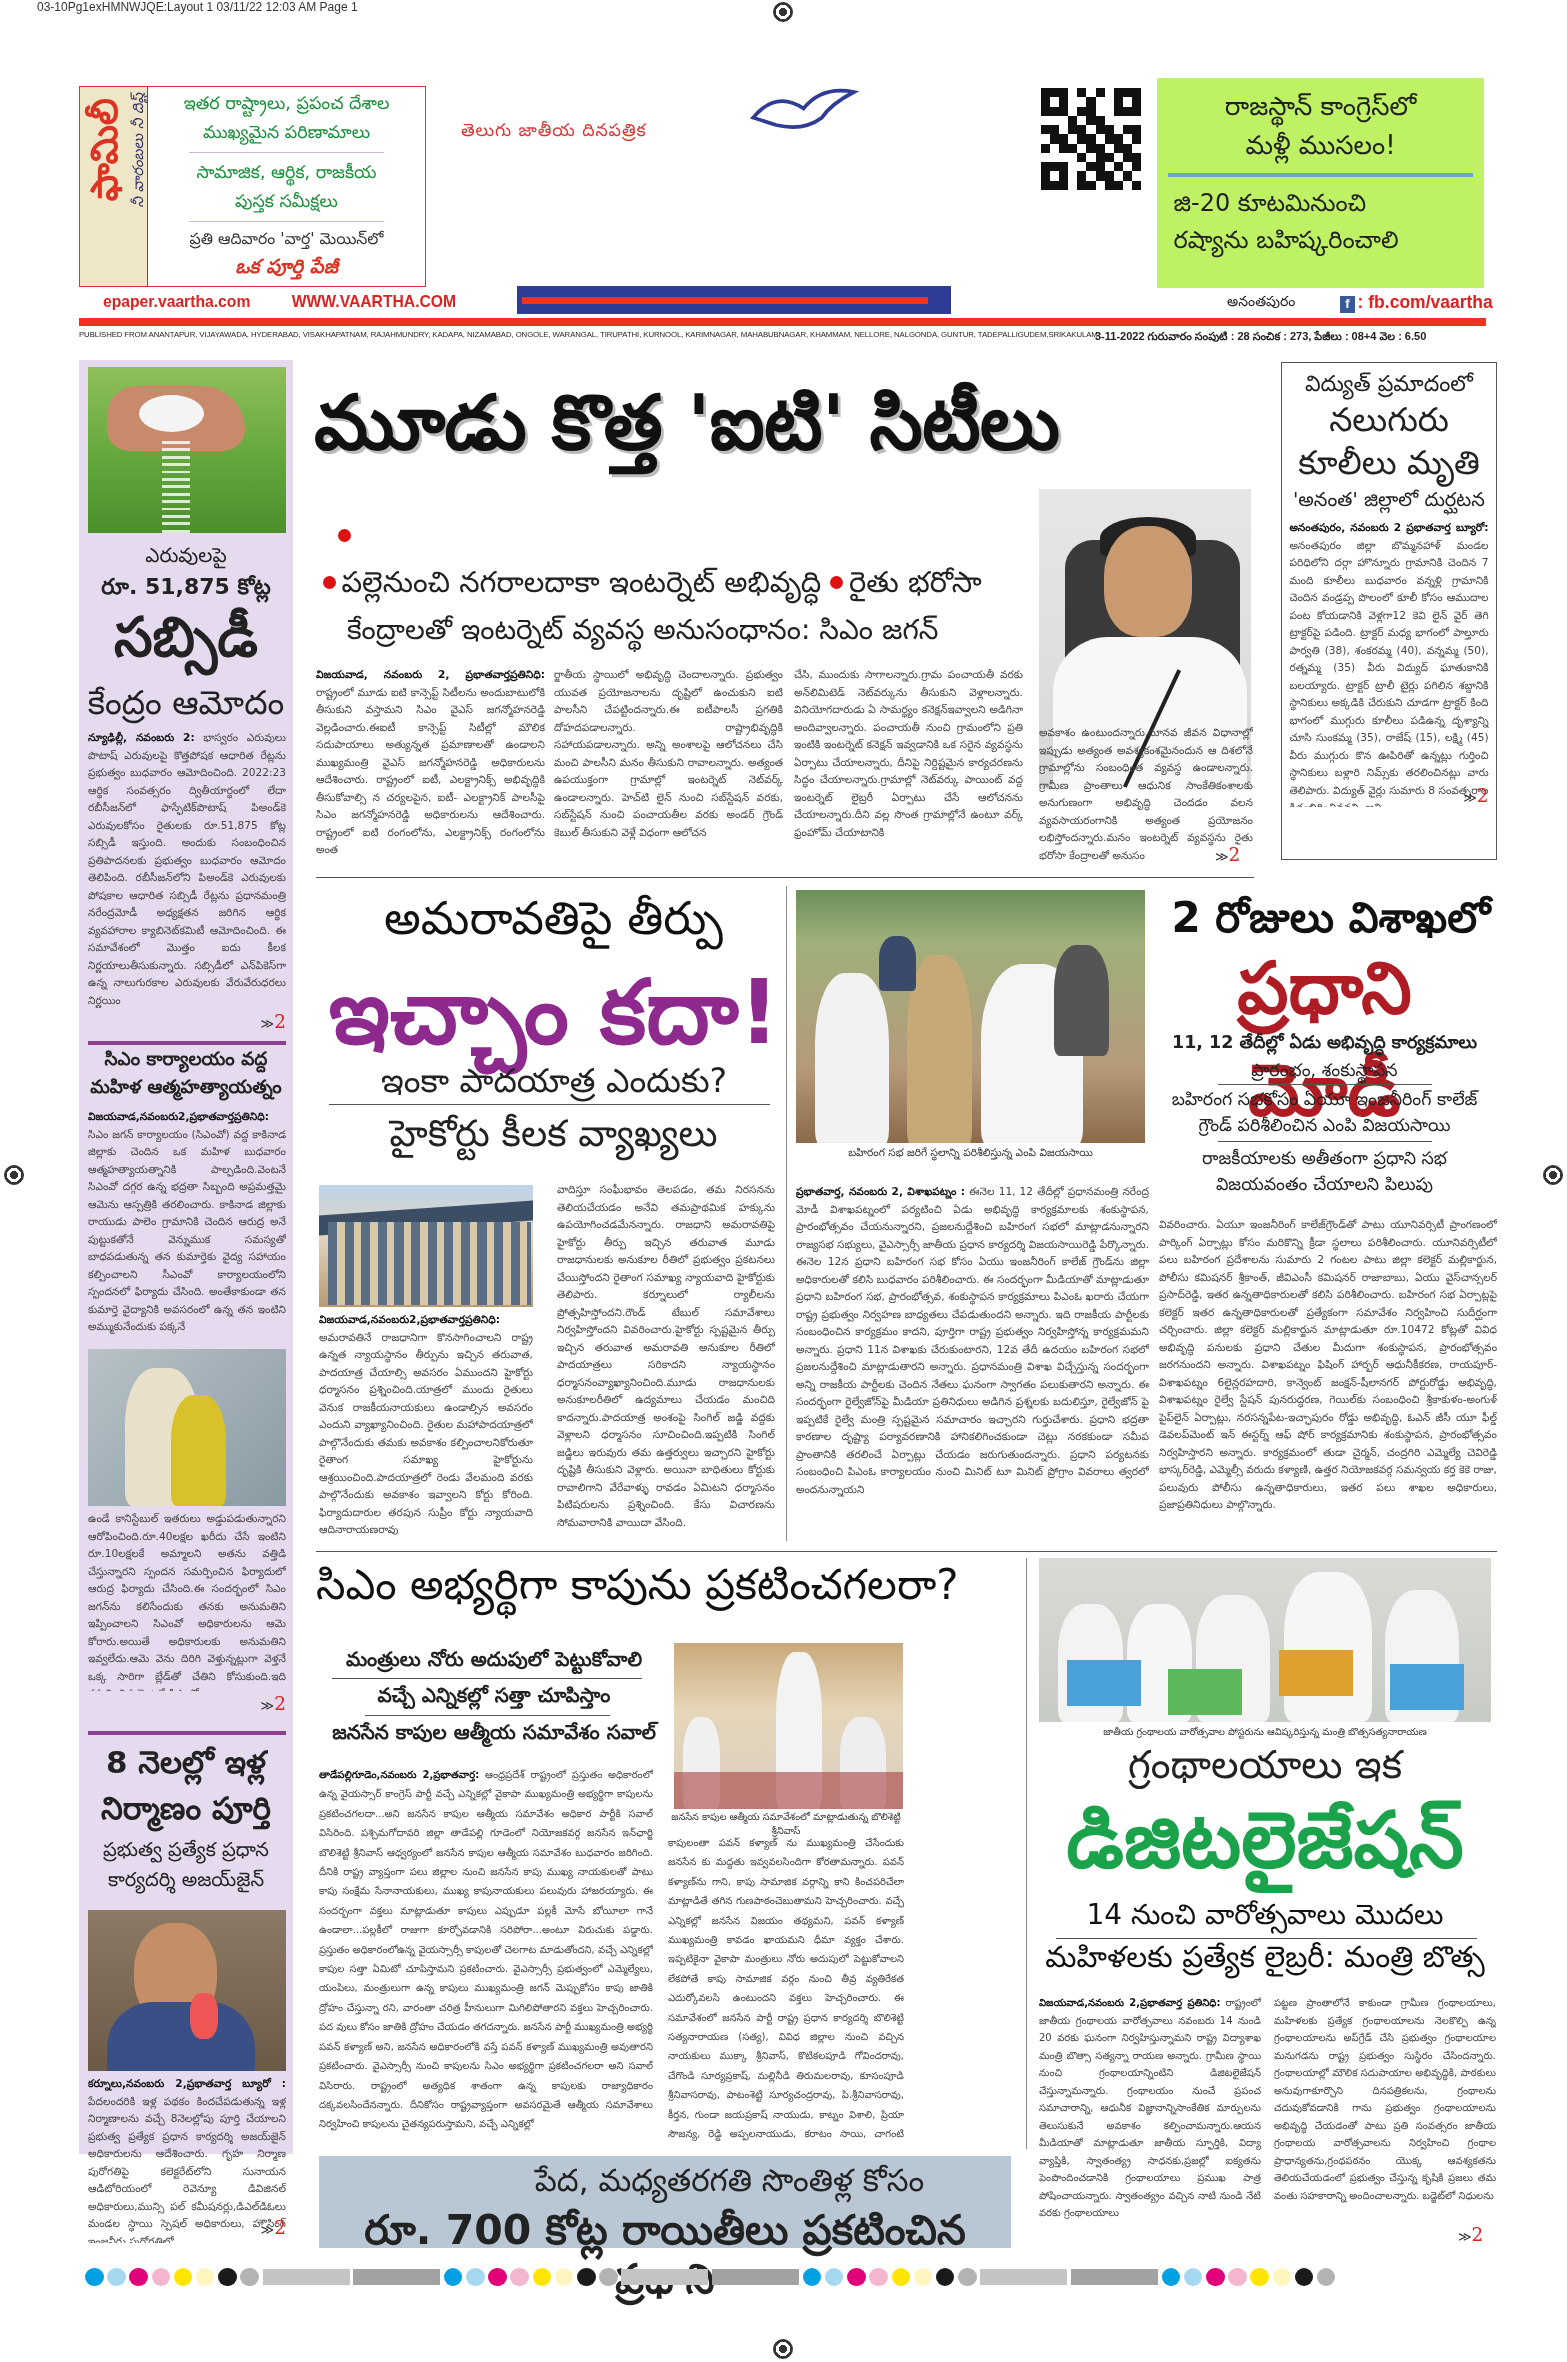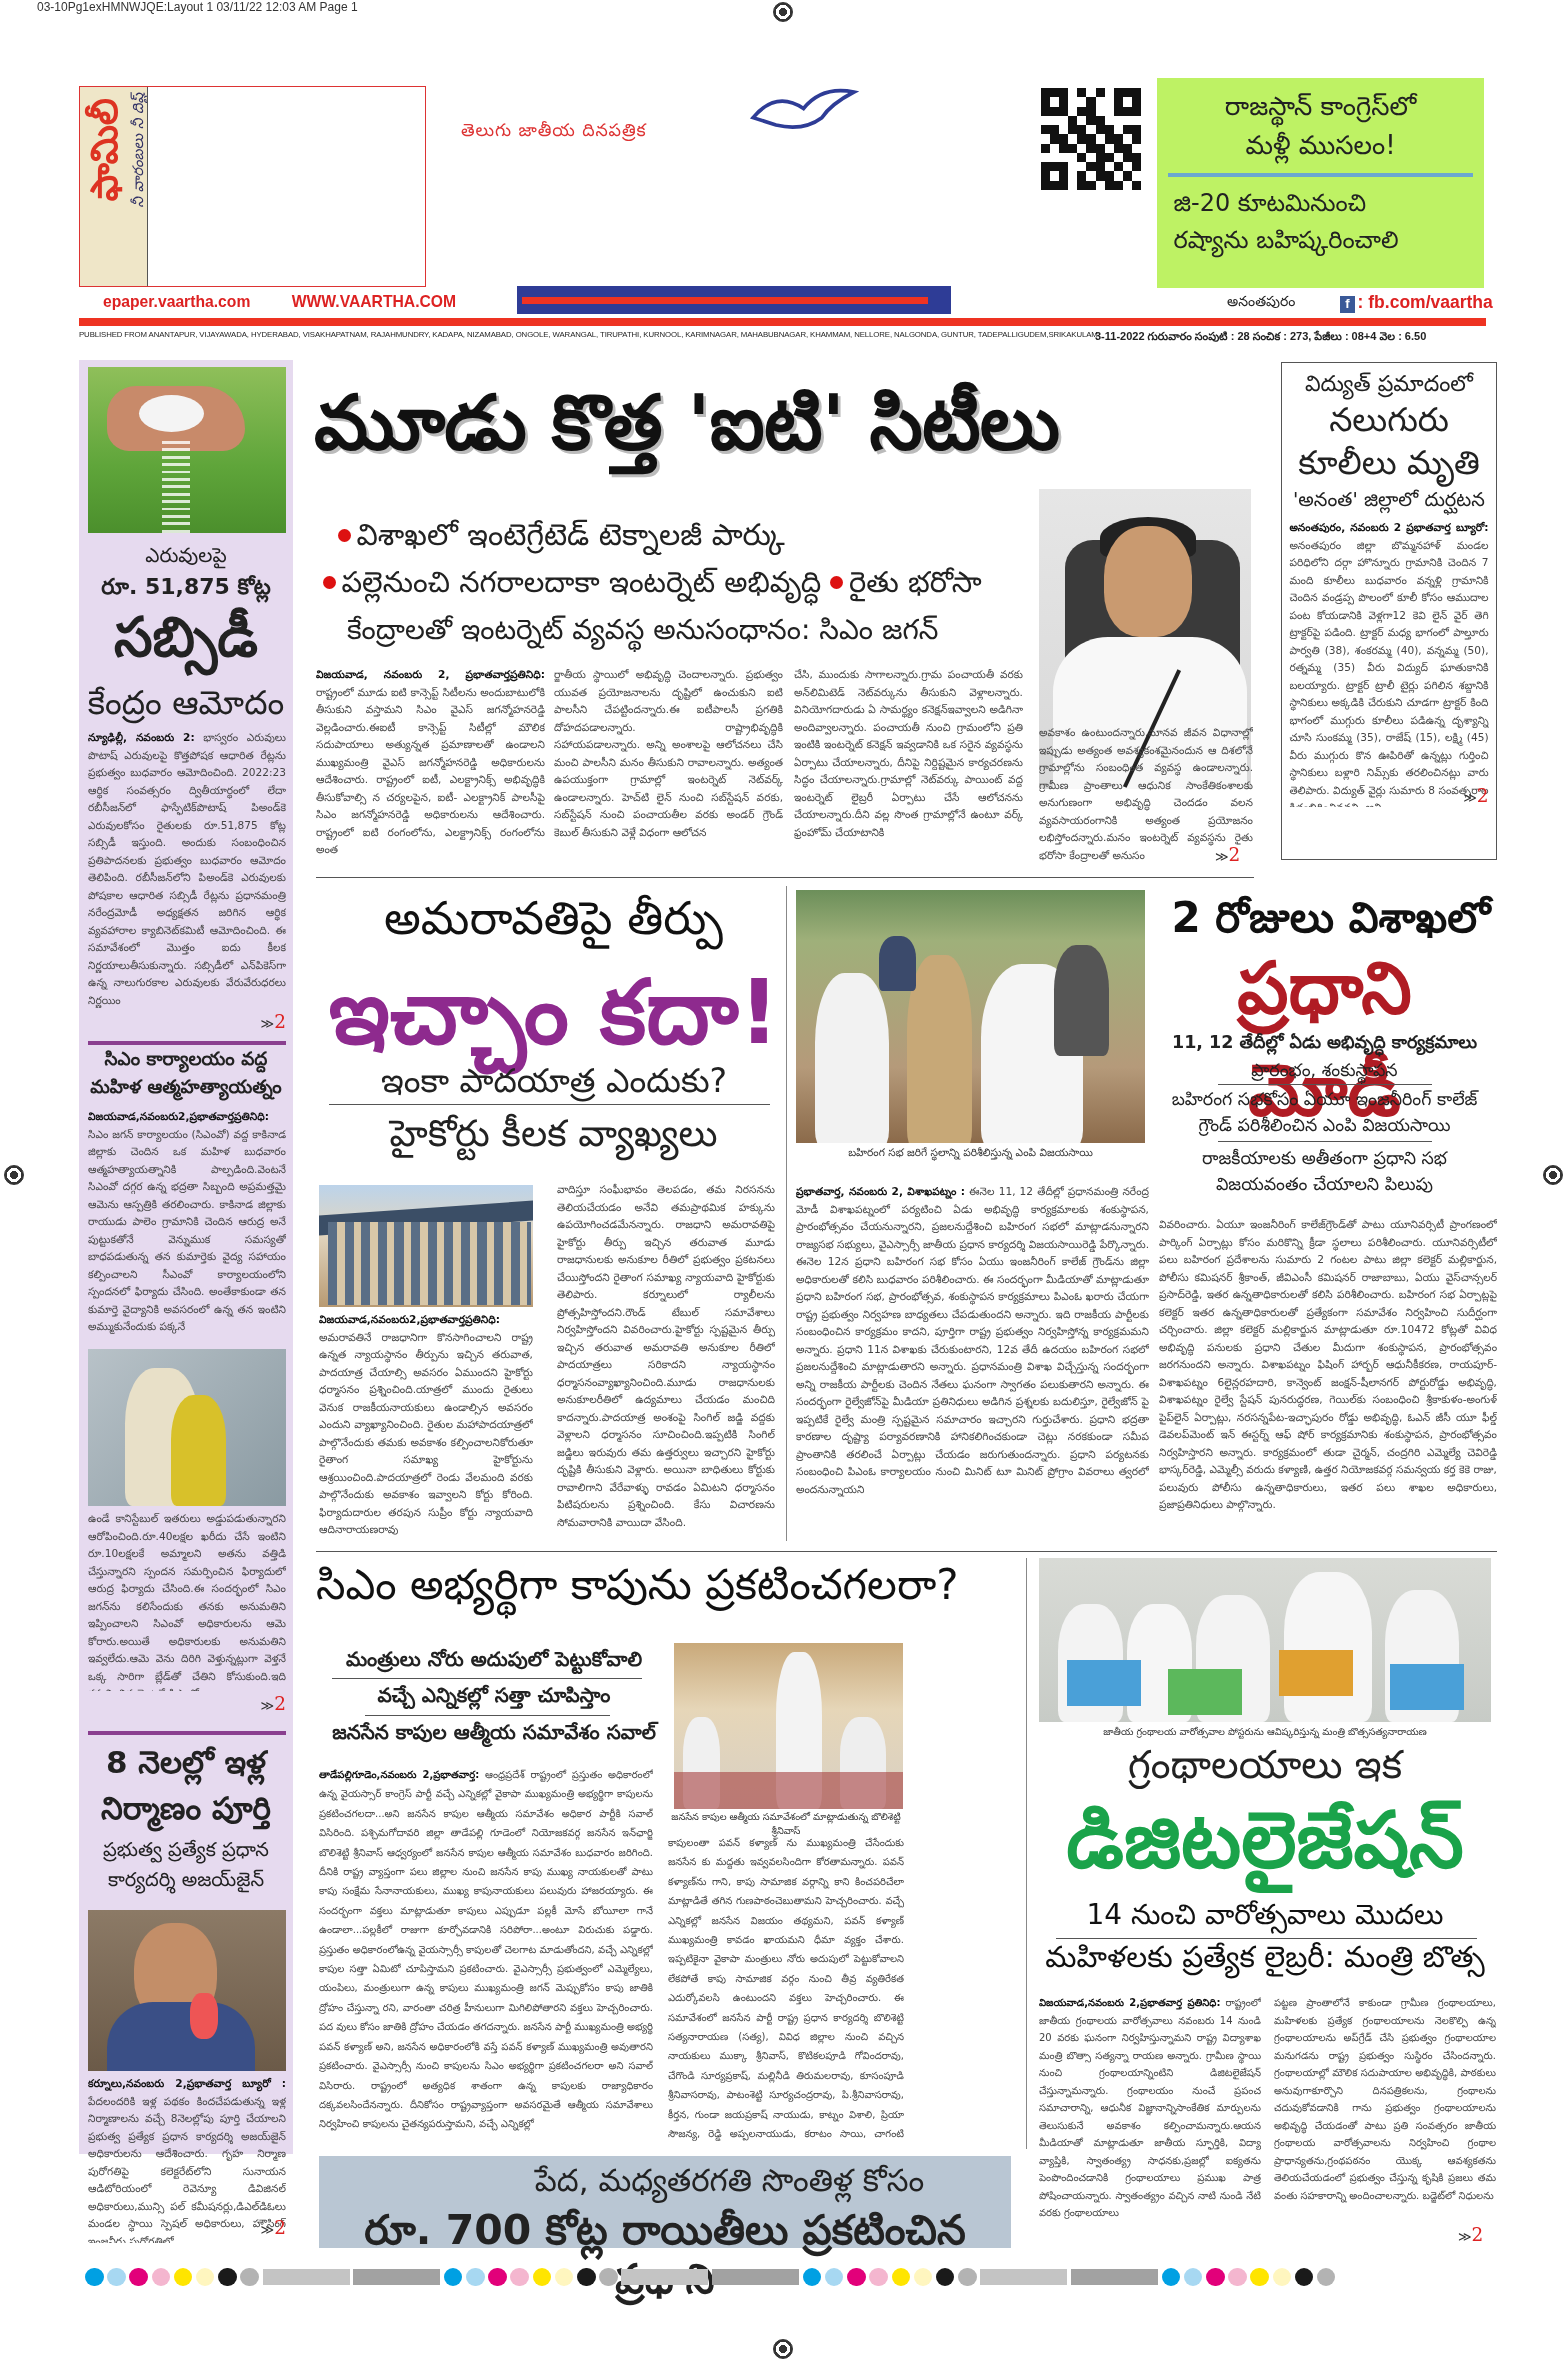--- a/index.html
+++ b/index.html
@@ -108,20 +108,30 @@
 <div class="abs reg" style="left:773px;top:1.8px"></div>
 <div class="abs reg" style="left:3.7px;top:1165px"></div>
 <div class="abs reg" style="left:1543px;top:1165px"></div>
 <div class="abs reg" style="left:773px;top:2339px"></div>
 
 <div class="abs promo">
   <div class="spine">
     <div class="vt">ఫామిలీ</div>
     <div class="vt2">నీ వారంబలు నీ దిష్ట్</div>
   </div>
+  <div class="txt">
+    <div class="g">ఇతర రాష్ట్రాలు, ప్రపంచ దేశాల</div>
+    <div class="g">ముఖ్యమైన పరిణామాలు</div>
+    <div class="hr"></div>
+    <div class="g">సామాజిక, ఆర్థిక, రాజకీయ</div>
+    <div class="g">పుస్తక సమీక్షలు</div>
+    <div class="hr"></div>
+    <div class="d">ప్రతి ఆదివారం 'వార్త' మెయిన్‌లో</div>
+    <div class="r">ఒక పూర్తి పేజీ</div>
+  </div>
 </div>
 <div class="abs weblinks">
   <span>epaper.vaartha.com</span>
   <span>WWW.VAARTHA.COM</span>
 </div>
 
 <div class="abs tagline">తెలుగు జాతీయ దినపత్రిక</div>
 <div class="abs logo">
   <svg class="abs" style="left:231px;top:-48px" width="111" height="55" viewBox="0 0 120 60">
     <path d="M5 40 Q30 10 60 30 Q80 5 115 12 Q90 25 80 40 Q60 55 30 48 Z" fill="#fff" stroke="#2e3c96" stroke-width="4"></path>
@@ -308,21 +318,21 @@
   <div class="person" style="left:18.5px;top:92px;width:148px;height:83px;background:#3a4f86;border-radius:46px 46px 0 0"></div>
   <div class="person" style="left:102px;top:83px;width:28px;height:46px;background:#e55;border-radius:40%"></div>
 </div>
 <div class="ls-body" style="top:2075px;height:168px;overflow:hidden">
   <b>కర్నూలు,నవంబరు 2,ప్రభాతవార్త బ్యూరో :</b>
   <span>పేదలందరికి ఇళ్ల పథకం కిందచేపడుతున్న ఇళ్ల నిర్మాణాలను వచ్చే 8నెలల్లోపు పూర్తి చేయాలని ప్రభుత్వ ప్రత్యేక ప్రధాన కార్యదర్శి అజయ్‌జైన్ అధికారులను ఆదేశించారు. గృహ నిర్మాణ పురోగతిపై కలెక్టరేట్‌లోని సునాయన ఆడిటోరియంలో రెవెన్యూ డివిజినల్ అధికారులు,మున్సి పల్ కమీషనర్లు,డిఎల్‌డిఓలు మండల స్థాయి స్పెషల్ అధికారులు, హౌసింగ్ ఇంజనీర్లు పురోగతిలో</span>
 </div>
 <div class="ls-body" style="top:2219px;text-align:right"><span class="more"><span class="arr">≫</span><span>2</span></span></div>
 
 <div class="abs h-main">మూడు కొత్త 'ఐటి' సిటీలు</div>
-<div class="abs sub" style="left:338px;top:517px"><span class="dot"></span><span>విశాఖలో ఇంటెగ్రేటెడ్ టెక్నాలజీ పార్కు</span></div>
+<div class="abs sub" style="left:338px;top:517px"><span class="dot"></span></div>
 <div class="abs sub" style="left:323px;top:565px;font-size:29px"><span class="dot"></span><span>పల్లెనుంచి నగరాలదాకా ఇంటర్నెట్ అభివృద్ధి</span> <span class="dot"></span><span>రైతు భరోసా</span></div>
 <div class="abs sub" style="left:347px;top:613px;font-size:28px">కేంద్రాలతో ఇంటర్నెట్ వ్యవస్థ అనుసంధానం: సిఎం జగన్</div>
 
 <div class="abs cm-photo">
   <div class="chair"></div>
     <div class="body"></div>
     <div class="hair"></div>
     <div class="head"></div>
     <div class="mic"></div>
 </div>

